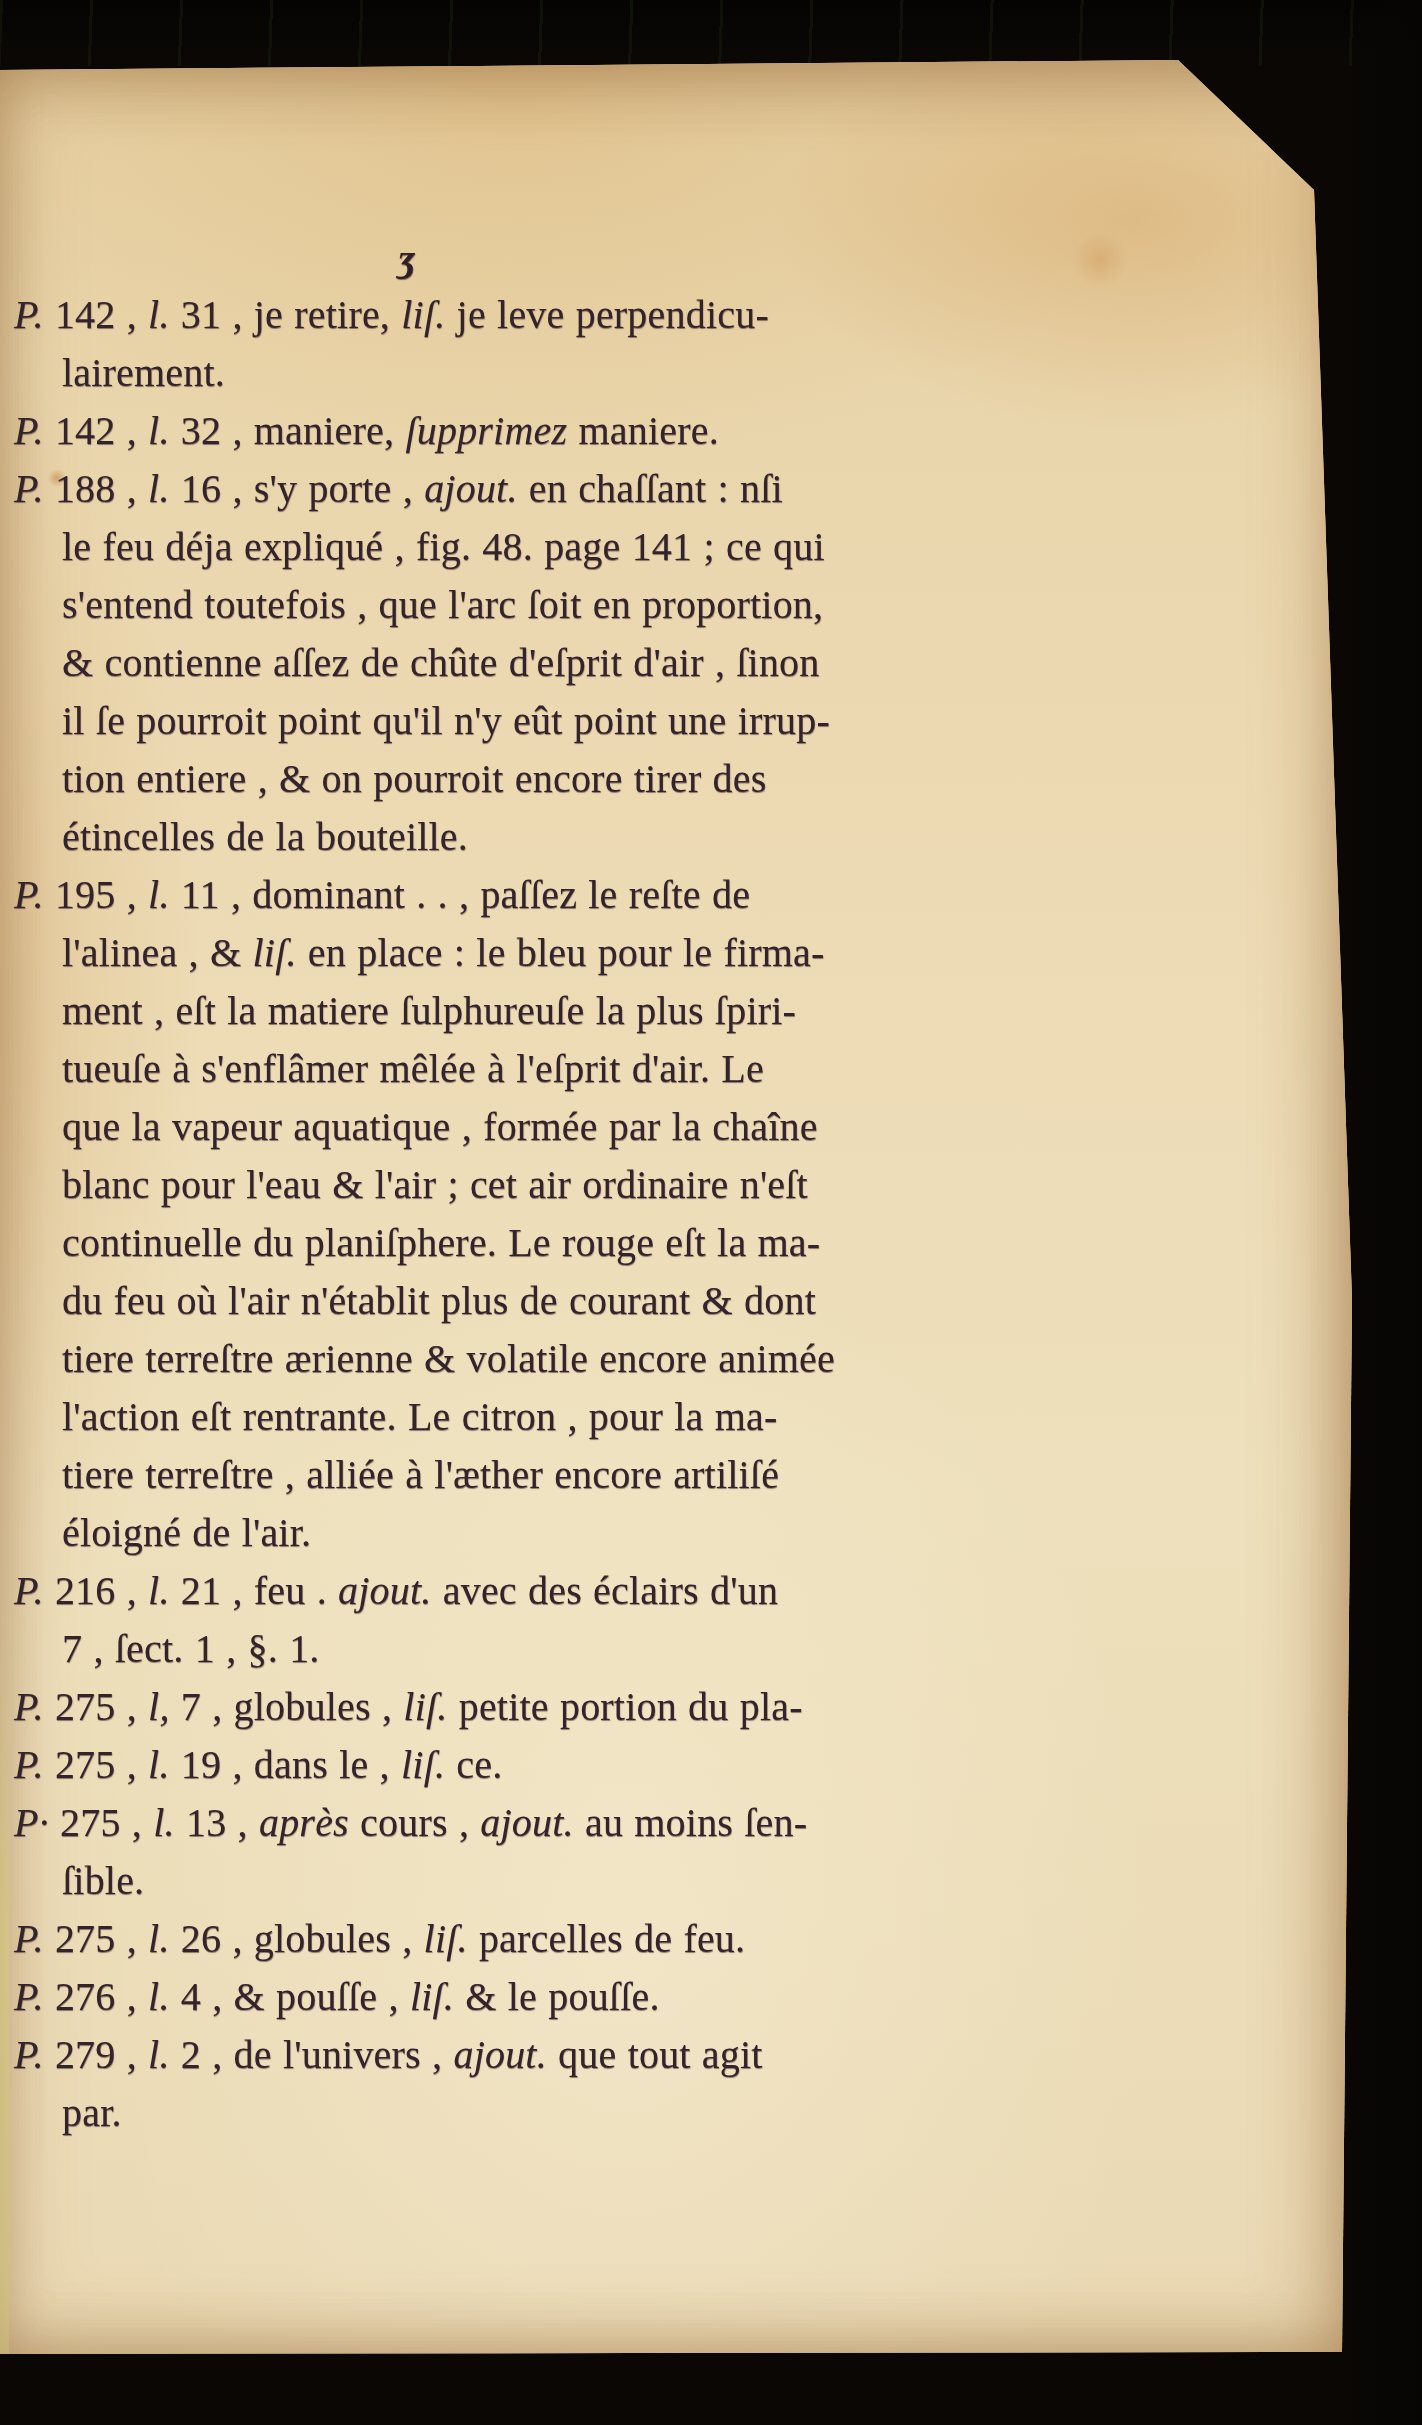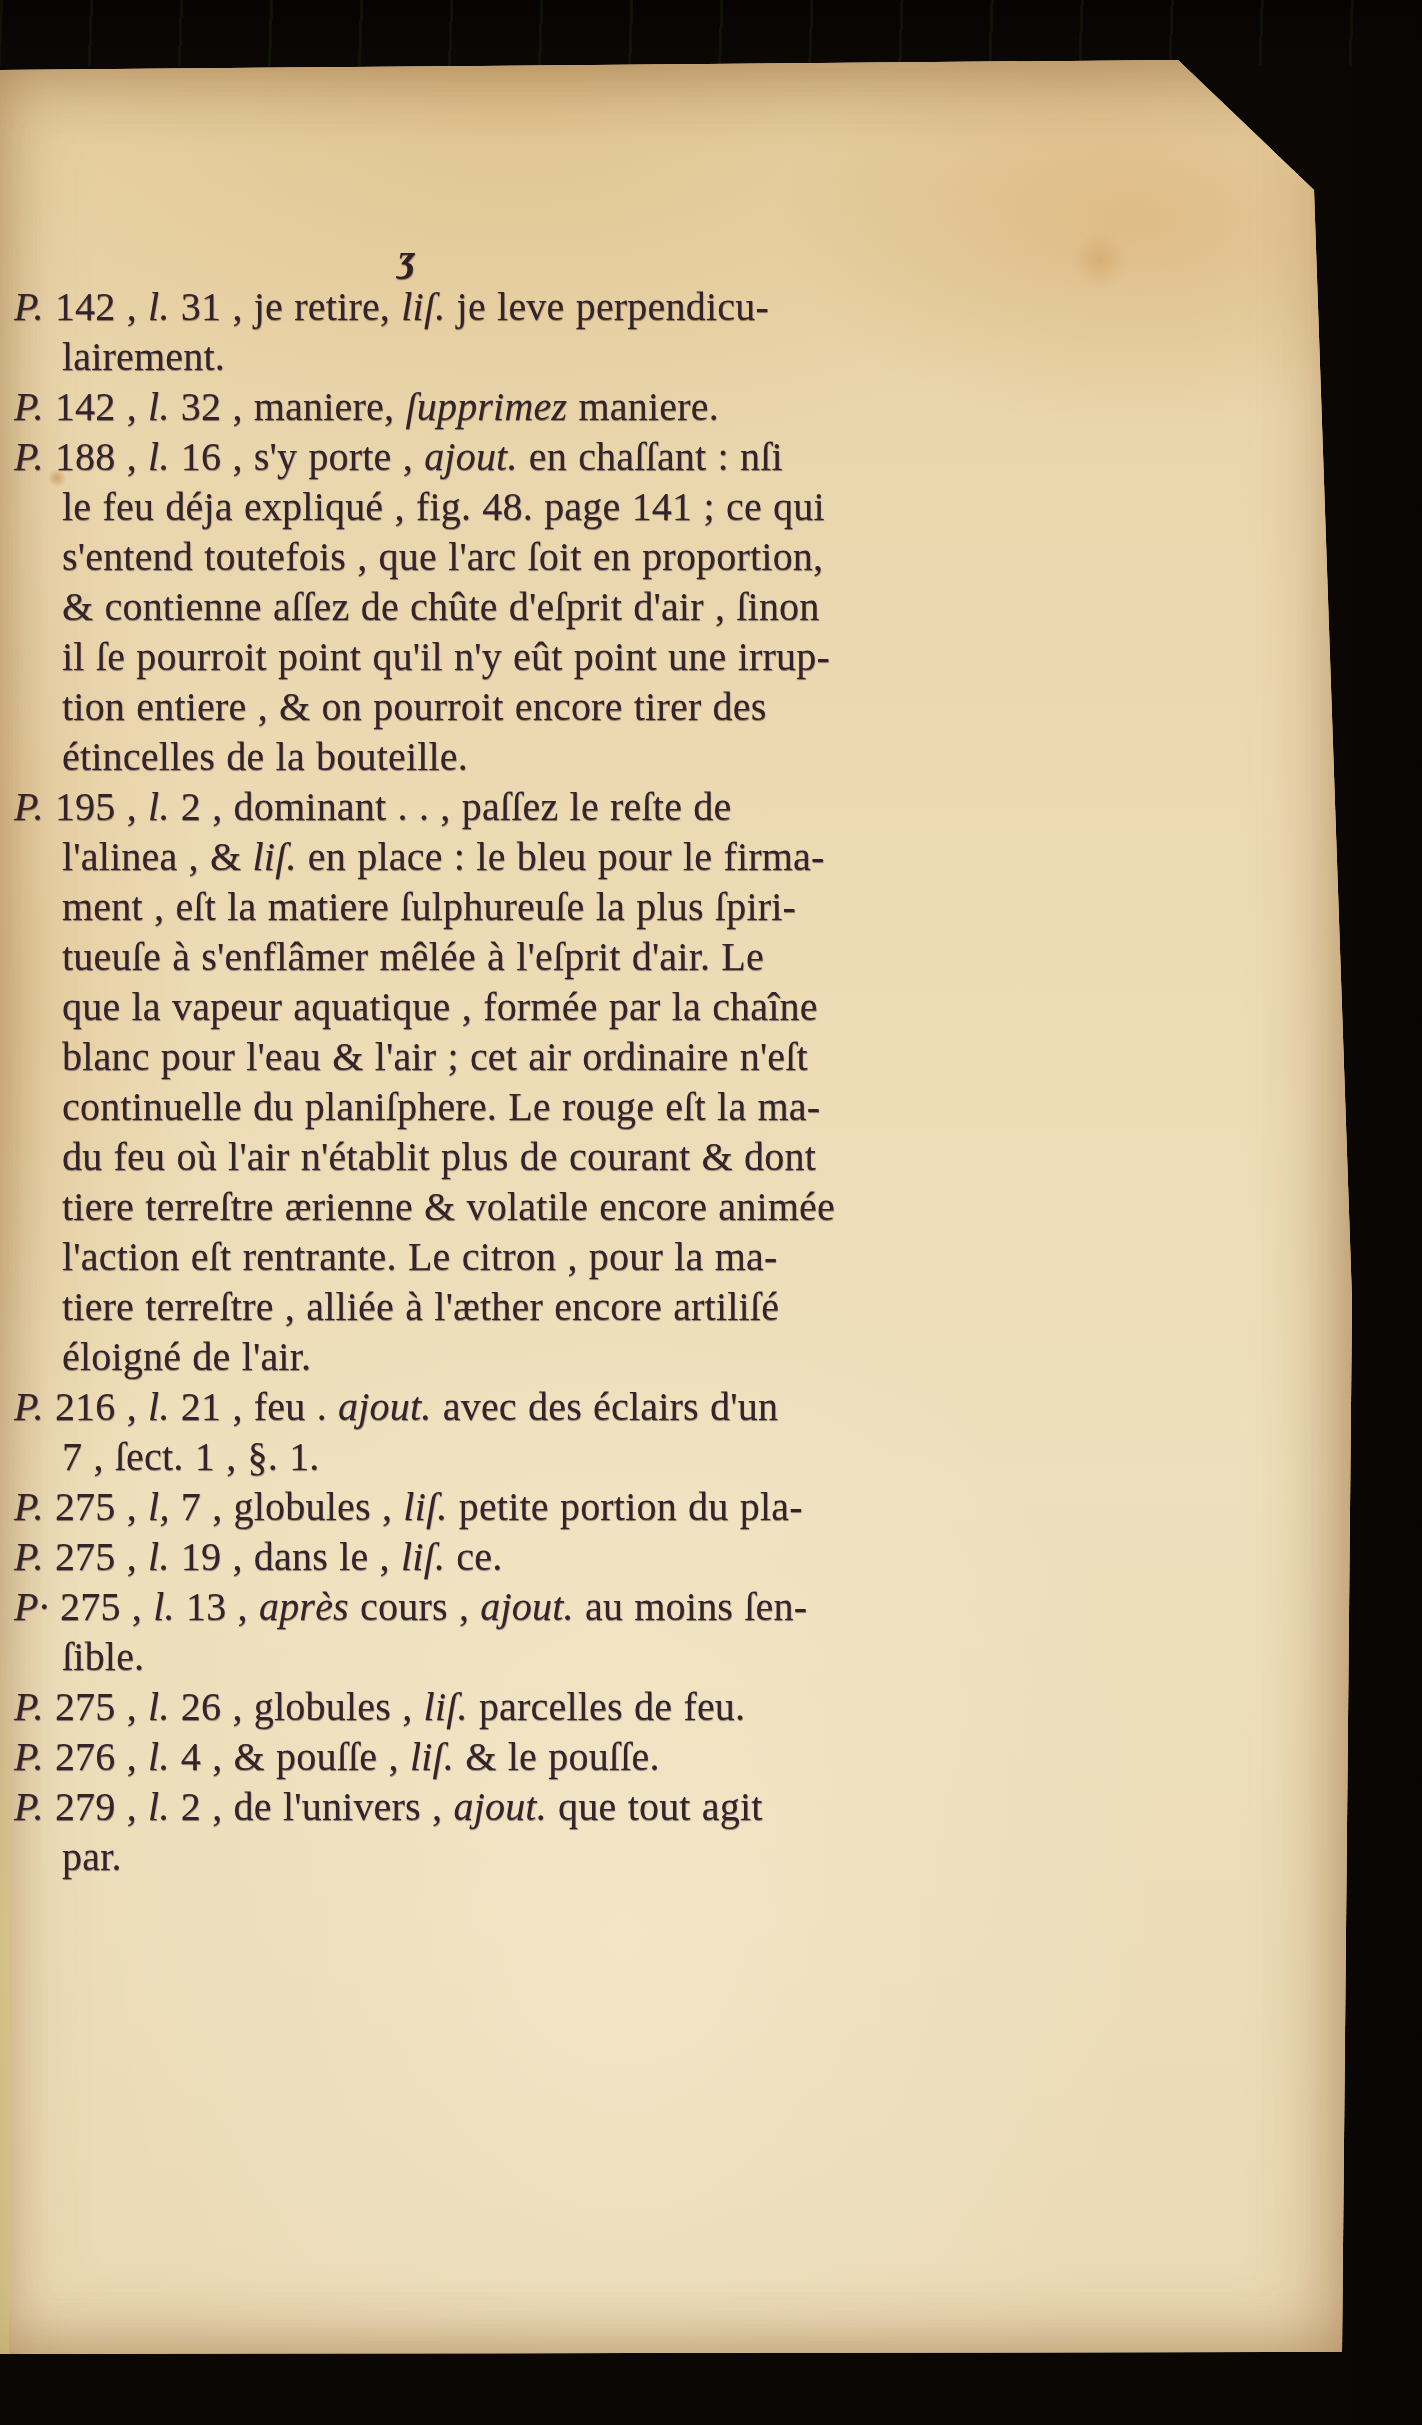--- a/index.html
+++ b/index.html
@@ -49,21 +49,21 @@
     color:#2e2026;
     text-shadow:.5px .7px 1px rgba(50,28,38,.6);
   }
   .textblock{
     position:absolute;left:0;top:222px;width:1000px;
     font-size:40px;line-height:50px;
     color:#33232b;
     word-spacing:1px;letter-spacing:.2px;
     text-shadow:.4px .6px .9px rgba(56,30,40,.55);
   }
-  .line{height:50px;white-space:nowrap;}
+  .line{height:50px;white-space:nowrap;margin-top:8px;}
   .hang{padding-left:14px;}
   .cont{padding-left:62px;}
   .it{font-style:italic;}
 </style>
 </head>
 <body>
 
 <div class="binding"></div>
 <div class="right-void"></div>
 
@@ -74,21 +74,21 @@
       <div class="line hang"><span class="it">P.</span><span> 142 , </span><span class="it">l.</span><span> 31 , je retire, </span><span class="it">liſ.</span><span> je leve perpendicu-</span></div>
       <div class="line cont"><span>lairement.</span></div>
       <div class="line hang"><span class="it">P.</span><span> 142 , </span><span class="it">l.</span><span> 32 , maniere, </span><span class="it">ſupprimez</span><span> maniere.</span></div>
       <div class="line hang"><span class="it">P.</span><span> 188 , </span><span class="it">l.</span><span> 16 , s'y porte , </span><span class="it">ajout.</span><span> en chaſſant : nſi</span></div>
       <div class="line cont"><span>le feu déja expliqué , fig. 48. page 141 ; ce qui</span></div>
       <div class="line cont"><span>s'entend toutefois , que l'arc ſoit en proportion,</span></div>
       <div class="line cont"><span>&amp; contienne aſſez de chûte d'eſprit d'air , ſinon</span></div>
       <div class="line cont"><span>il ſe pourroit point qu'il n'y eût point une irrup-</span></div>
       <div class="line cont"><span>tion entiere , &amp; on pourroit encore tirer des</span></div>
       <div class="line cont"><span>étincelles de la bouteille.</span></div>
-      <div class="line hang"><span class="it">P.</span><span> 195 , </span><span class="it">l.</span><span> 2 , dominant .  .  , paſſez le reſte de</span></div>
+      <div class="line hang"><span class="it">P.</span><span> 195 , </span><span class="it">l.</span><span> 11 , dominant .  .  , paſſez le reſte de</span></div>
       <div class="line cont"><span>l'alinea , &amp; </span><span class="it">liſ.</span><span> en place : le bleu pour le firma-</span></div>
       <div class="line cont"><span>ment , eſt la matiere ſulphureuſe la plus ſpiri-</span></div>
       <div class="line cont"><span>tueuſe à s'enflâmer mêlée à l'eſprit d'air. Le</span></div>
       <div class="line cont"><span>que la vapeur aquatique , formée par la chaîne</span></div>
       <div class="line cont"><span>blanc pour l'eau &amp; l'air ; cet air ordinaire n'eſt</span></div>
       <div class="line cont"><span>continuelle du planiſphere. Le rouge eſt la ma-</span></div>
       <div class="line cont"><span>du feu où l'air n'établit plus de courant &amp; dont</span></div>
       <div class="line cont"><span>tiere terreſtre ærienne &amp; volatile encore animée</span></div>
       <div class="line cont"><span>l'action eſt rentrante. Le citron , pour la ma-</span></div>
       <div class="line cont"><span>tiere terreſtre , alliée à l'æther encore artiliſé</span></div>

